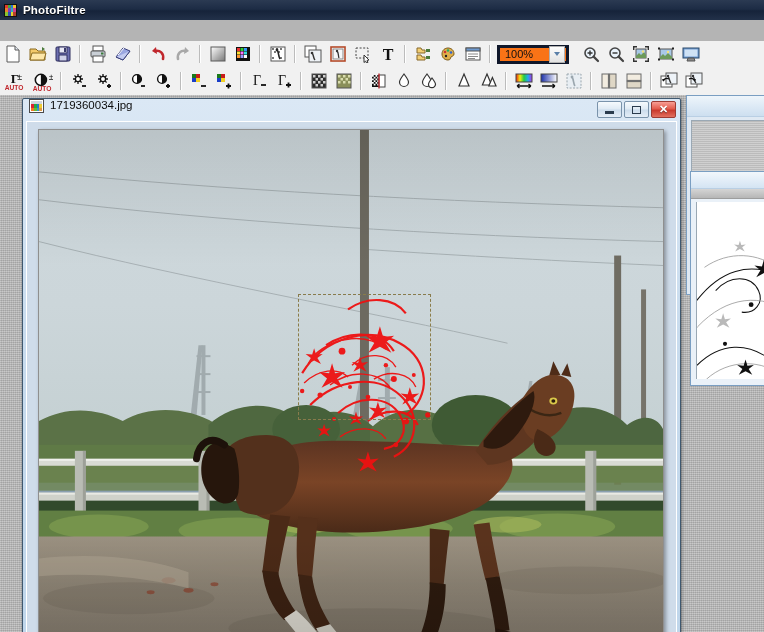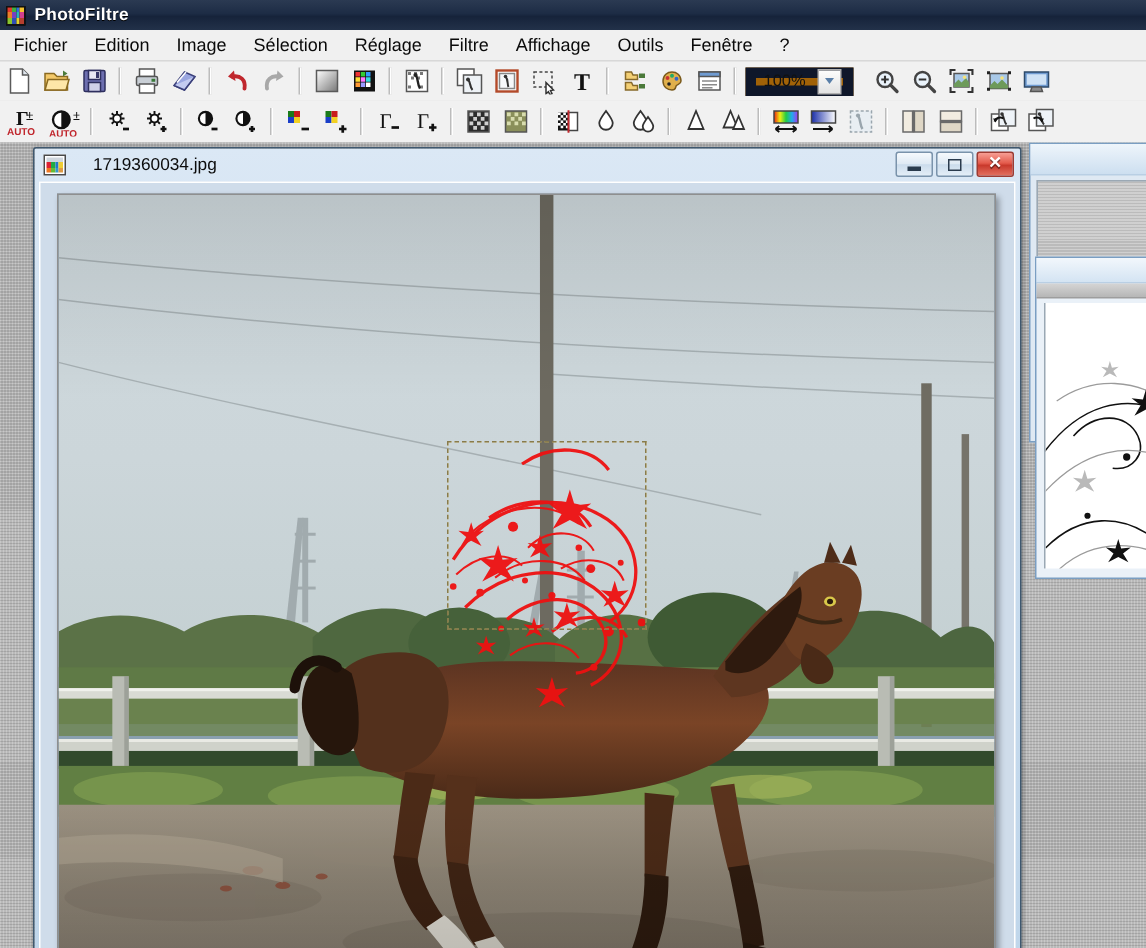--- a/index.html
+++ b/index.html
@@ -58,21 +58,21 @@
   .tb-btn.wide{width:26px;}
   .tb-sep{
     width:1px;height:18px;margin:0 4px;
     background:#bcbcbc;border-right:1px solid #ffffff;
   }
   .tb-spacer{width:5px;}
 
   
   .zoom-combo{
     width:72px;height:19px;margin:0 4px 0 2px;
-    border:7px solid #0f172a;background:#a16207;
+    border:3px solid #0f172a;background:#f97316;
     display:flex;align-items:center;box-sizing:border-box;
   }
   .zoom-combo .val{
     flex:1;font-size:11px;color:#111;padding-left:5px;
     font-family:"Liberation Sans",sans-serif;
   }
   .zoom-combo .arrow{
     width:16px;height:17px;margin-right:1px;
     background:linear-gradient(to bottom,#fdfdfd,#e2e2e2);
     border:1px solid #b0b0b0;box-sizing:border-box;
@@ -127,23 +127,22 @@
   
   .child{
     position:absolute;left:22px;top:3px;width:659px;height:589px;
     background:linear-gradient(to bottom,#dbe8f5,#c9dcee 40%,#bed5ea);
     border:1px solid #3f586f;
     border-radius:2px;
     box-sizing:border-box;
     box-shadow:1px 1px 3px rgba(0,0,0,.35);
   }
   .child-title{
-    position:relative;height:22px;display:flex;align-items:center;
+    position:relative;height:22px;display:flex;align-items:flex-start;
     padding-left:6px;
-    gap:12px;
   }
   .doc-icon{
     width:15px;height:14px;margin-right:6px;
     border:1px solid #4a4a4a;box-sizing:border-box;
     background:#ffffff;position:relative;overflow:hidden;
   }
   .doc-icon .grid{
     position:absolute;left:1px;top:4px;right:1px;bottom:1px;
     display:grid;grid-template-columns:repeat(4,1fr);grid-template-rows:repeat(2,1fr);
   }
@@ -205,32 +204,20 @@
         <i style="background: rgb(36, 183, 183);"></i>
         <i style="background: rgb(209, 63, 142);"></i>
         <i style="background: rgb(136, 196, 46);"></i>
         <i style="background: rgb(47, 79, 181);"></i>
         <i style="background: rgb(224, 212, 46);"></i>
         <i style="background: rgb(181, 63, 47);"></i>
       </div>
     <div class="titlebar-title">PhotoFiltre</div>
   </div>
 
-  <div class="menubar" id="menubar">
-      <div class="menu-item">Fichier</div>
-      <div class="menu-item">Edition</div>
-      <div class="menu-item">Image</div>
-      <div class="menu-item">Sélection</div>
-      <div class="menu-item">Réglage</div>
-      <div class="menu-item">Filtre</div>
-      <div class="menu-item">Affichage</div>
-      <div class="menu-item">Outils</div>
-      <div class="menu-item">Fenêtre</div>
-      <div class="menu-item">?</div>
-    </div>
 
   <div class="toolbar" id="toolbar1">
       <div class="tb-btn" title="Nouveau">
         <svg width="18" height="18" viewBox="0 0 18 18">
           <path d="M3 1h8l4 4v12H3z" fill="#fff" stroke="#5a5a5a"></path>
           <path d="M11 1v4h4" fill="#dfe6ee" stroke="#5a5a5a"></path>
         </svg>
       </div>
       <div class="tb-btn" title="Ouvrir">
         <svg width="18" height="18" viewBox="0 0 18 18">

